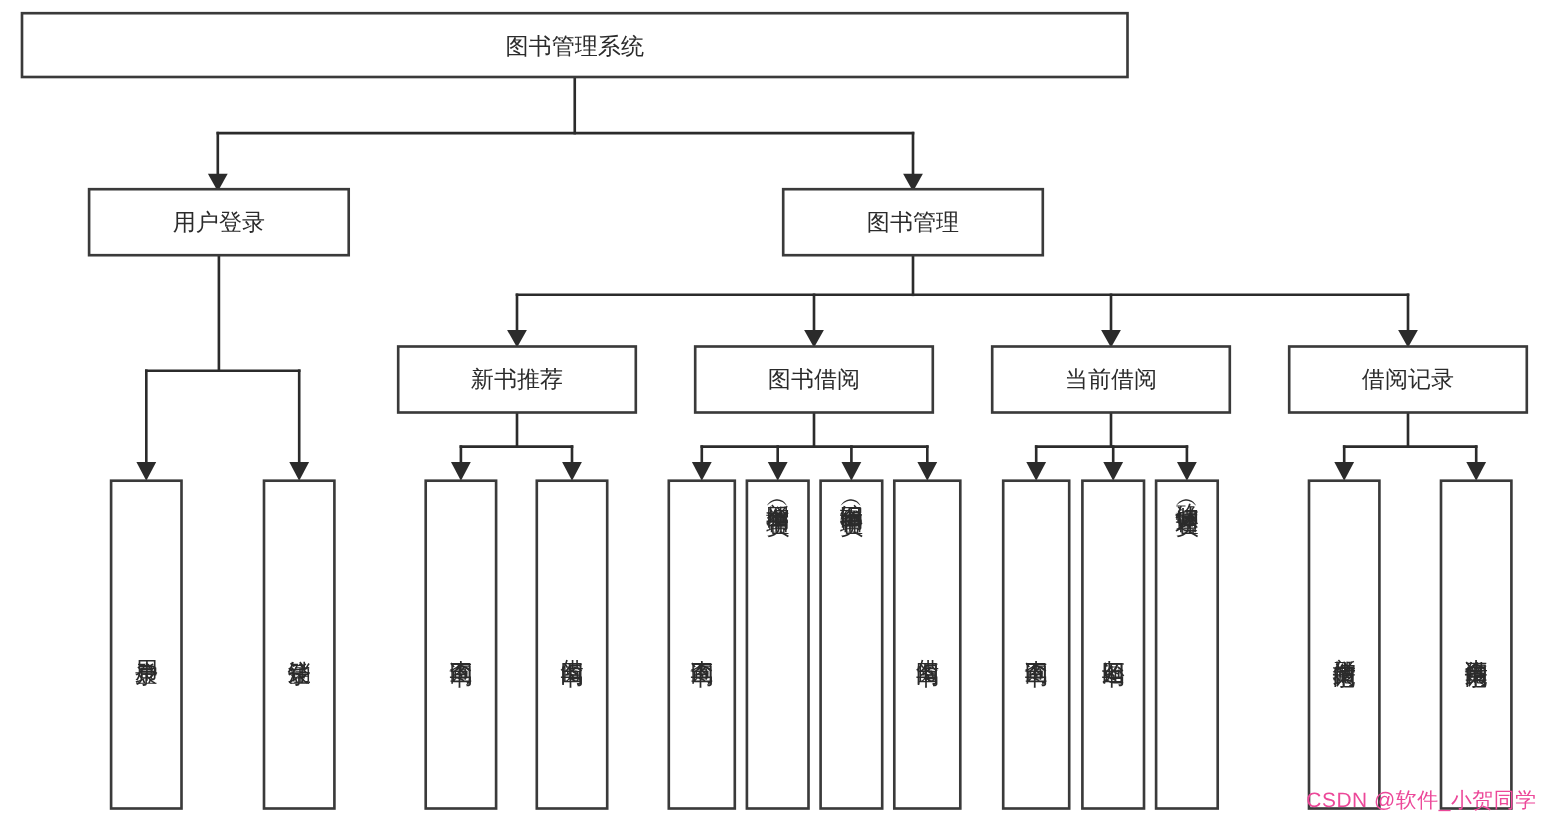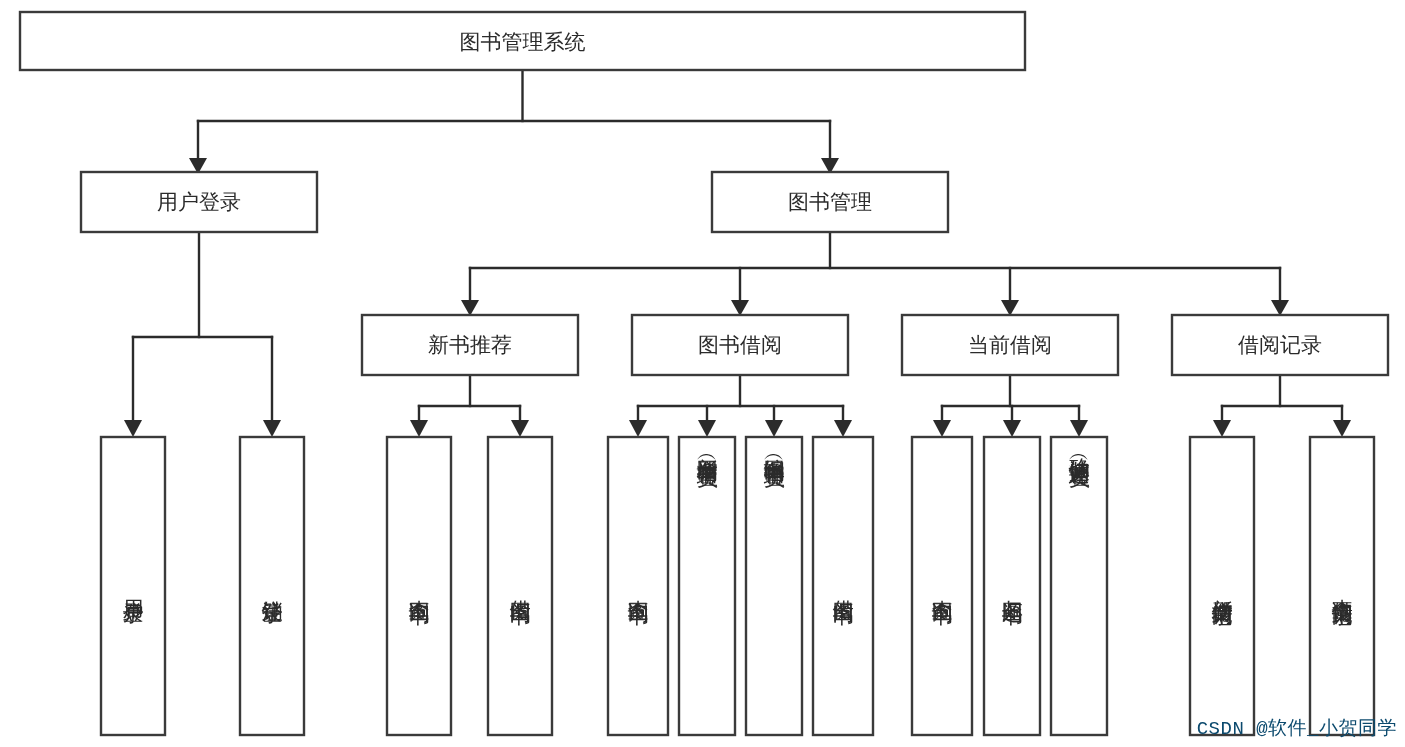--- a/index.html
+++ b/index.html
@@ -64,23 +64,23 @@
     line-height: 1.06;
     color: #2b2b2b;
     letter-spacing: 1.5px;
     white-space: nowrap;
     text-align: center;
   }
   #watermark {
     position: absolute;
     right: 8px;
     bottom: 6px;
-    font-family: Liberation Mono, monospace;
+    font-family: Liberation Sans, sans-serif;
     font-size: 19px;
-    color: #0c4a6e;
+    color: #ec4899;
     letter-spacing: 0.5px;
     user-select: none;
   }
 </style>
 </head>
 <body>
 
 <div id="diagram-root">
 
   <svg id="diagram-svg" viewBox="0 0 1405 747">

